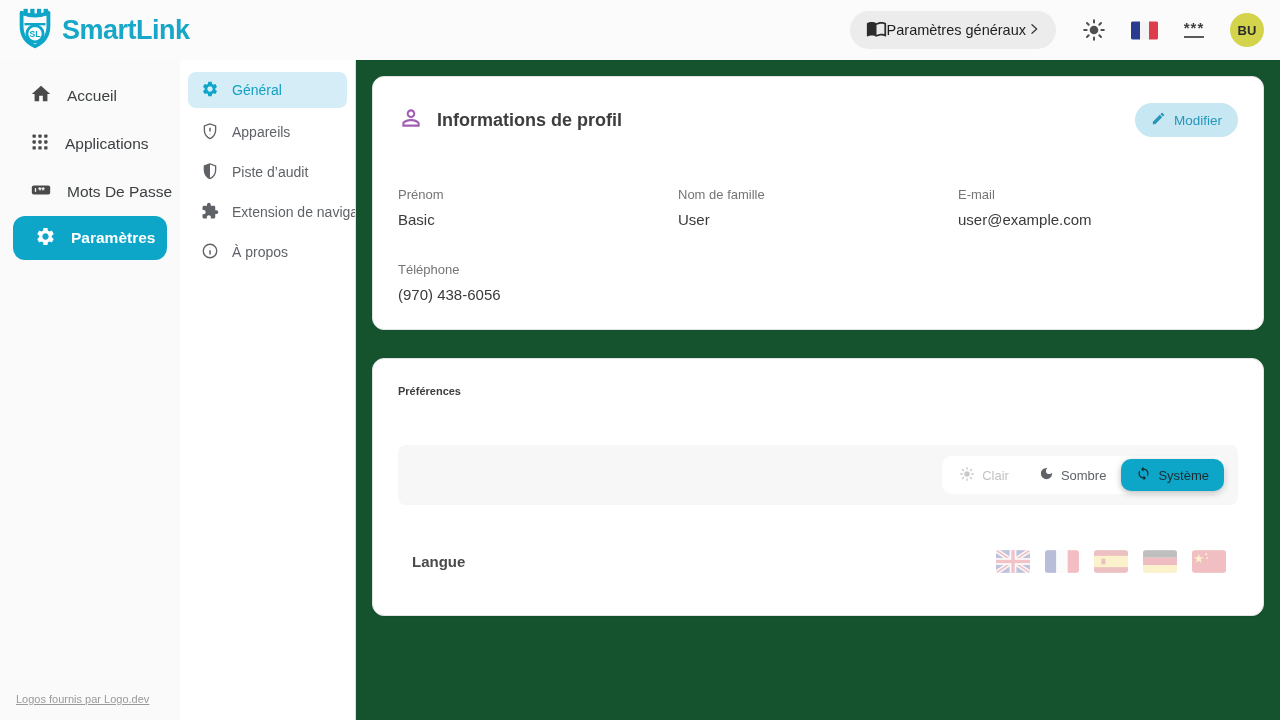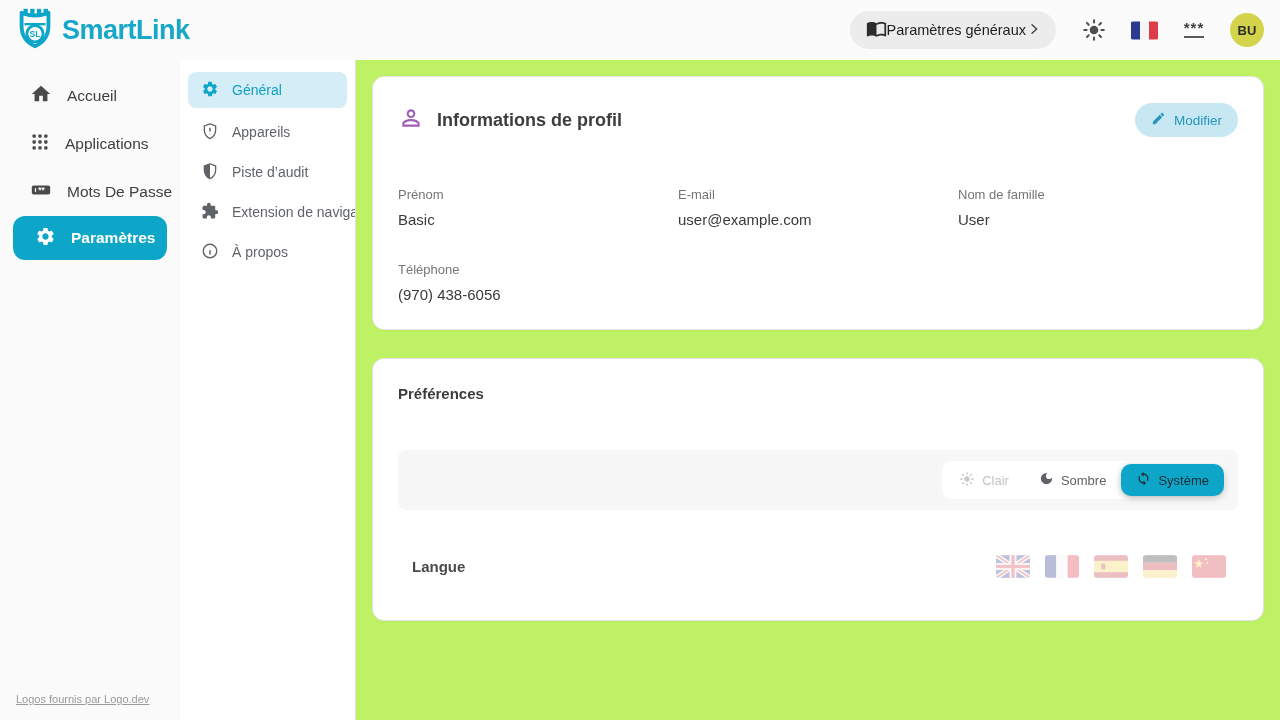--- a/index.html
+++ b/index.html
@@ -39,36 +39,36 @@
   .settings-nav { position:absolute; top:60px; left:180px; width:176px; bottom:0;
     background:#fff; border-right:1px solid #e0e0e0; padding-top:12px; }
   .set-item { display:flex; align-items:center; gap:13px; height:40px;
     padding-left:21px; font-size:14px; color:#5f6368; cursor:pointer;
     white-space:nowrap; overflow:hidden; }
   .set-item.active { background:#d4edf6; color:#13a0c4; margin:0 8px 4px 8px;
     padding-left:13px; height:36px; border-radius:8px; }
 
   
   .main { position:absolute; top:60px; left:356px; right:0; bottom:0;
-    background:#bef264; padding:16px 16px 0 16px; }
+    background:#14532d; padding:16px 16px 0 16px; }
   .card { background:#fff; border:1px solid #e3e3e3; border-radius:12px;
     box-shadow:0 1px 2px rgba(0,0,0,0.03); padding:26px 25px; }
   .card + .card { margin-top:28px; }
 
   .card-title-row { display:flex; align-items:center; gap:13px; margin-bottom:50px; }
   .card-title { font-size:18px; font-weight:bold; color:#3d3d3d; }
   .edit-btn { margin-left:auto; display:flex; align-items:center; gap:8px; height:34px;
     padding:0 16px; border:none; border-radius:17px; background:#c7e7f2; color:#2696ba;
     font-size:13.5px; font-family:inherit; cursor:pointer; }
 
   .fields-grid { display:grid; grid-template-columns:1fr 1fr 1fr; row-gap:34px; }
   .field-label { font-size:13px; color:#757575; margin-bottom:9px; }
   .field-value { font-size:15px; color:#3a3a3a; }
 
-  .pref-title { font-size:15px; font-weight:bold; color:#3d3d3d; margin-bottom:48px; }
+  .pref-title { font-size:11px; font-weight:bold; color:#3d3d3d; margin-bottom:48px; }
   .theme-row { height:60px; background:#f7f7f7; border-radius:8px; display:flex;
     align-items:center; justify-content:flex-end; padding-right:12px; }
   .toggle-wrap { background:#fff; border-radius:10px; display:flex; align-items:center;
     padding:3px 2px; }
   .toggle-btn { display:flex; align-items:center; gap:7px; height:32px; padding:0 15px;
     border:none; background:transparent; border-radius:10px; font-size:13px;
     font-family:inherit; cursor:pointer; }
   .toggle-btn.muted { color:#c2c2c2; }
   .toggle-btn.dim { color:#5f6368; }
   .toggle-btn.selected { background:#0da6c9; color:#1c2b31; font-weight:500;
@@ -261,26 +261,26 @@
         </span>
         <span>Modifier</span>
       </button>
     </div>
     <div class="fields-grid">
       <div>
         <div class="field-label">Prénom</div>
         <div class="field-value">Basic</div>
       </div>
       <div>
+        <div class="field-label">Nom de famille</div>
+        <div class="field-value">User</div>
+      </div>
+      <div>
         <div class="field-label">E-mail</div>
         <div class="field-value">user@example.com</div>
-      </div>
-      <div>
-        <div class="field-label">Nom de famille</div>
-        <div class="field-value">User</div>
       </div>
       <div>
         <div class="field-label">Téléphone</div>
         <div class="field-value">(970) 438-6056</div>
       </div>
     </div>
   </section>
 
   <section class="card">
     <h2 class="pref-title">Préférences</h2>

